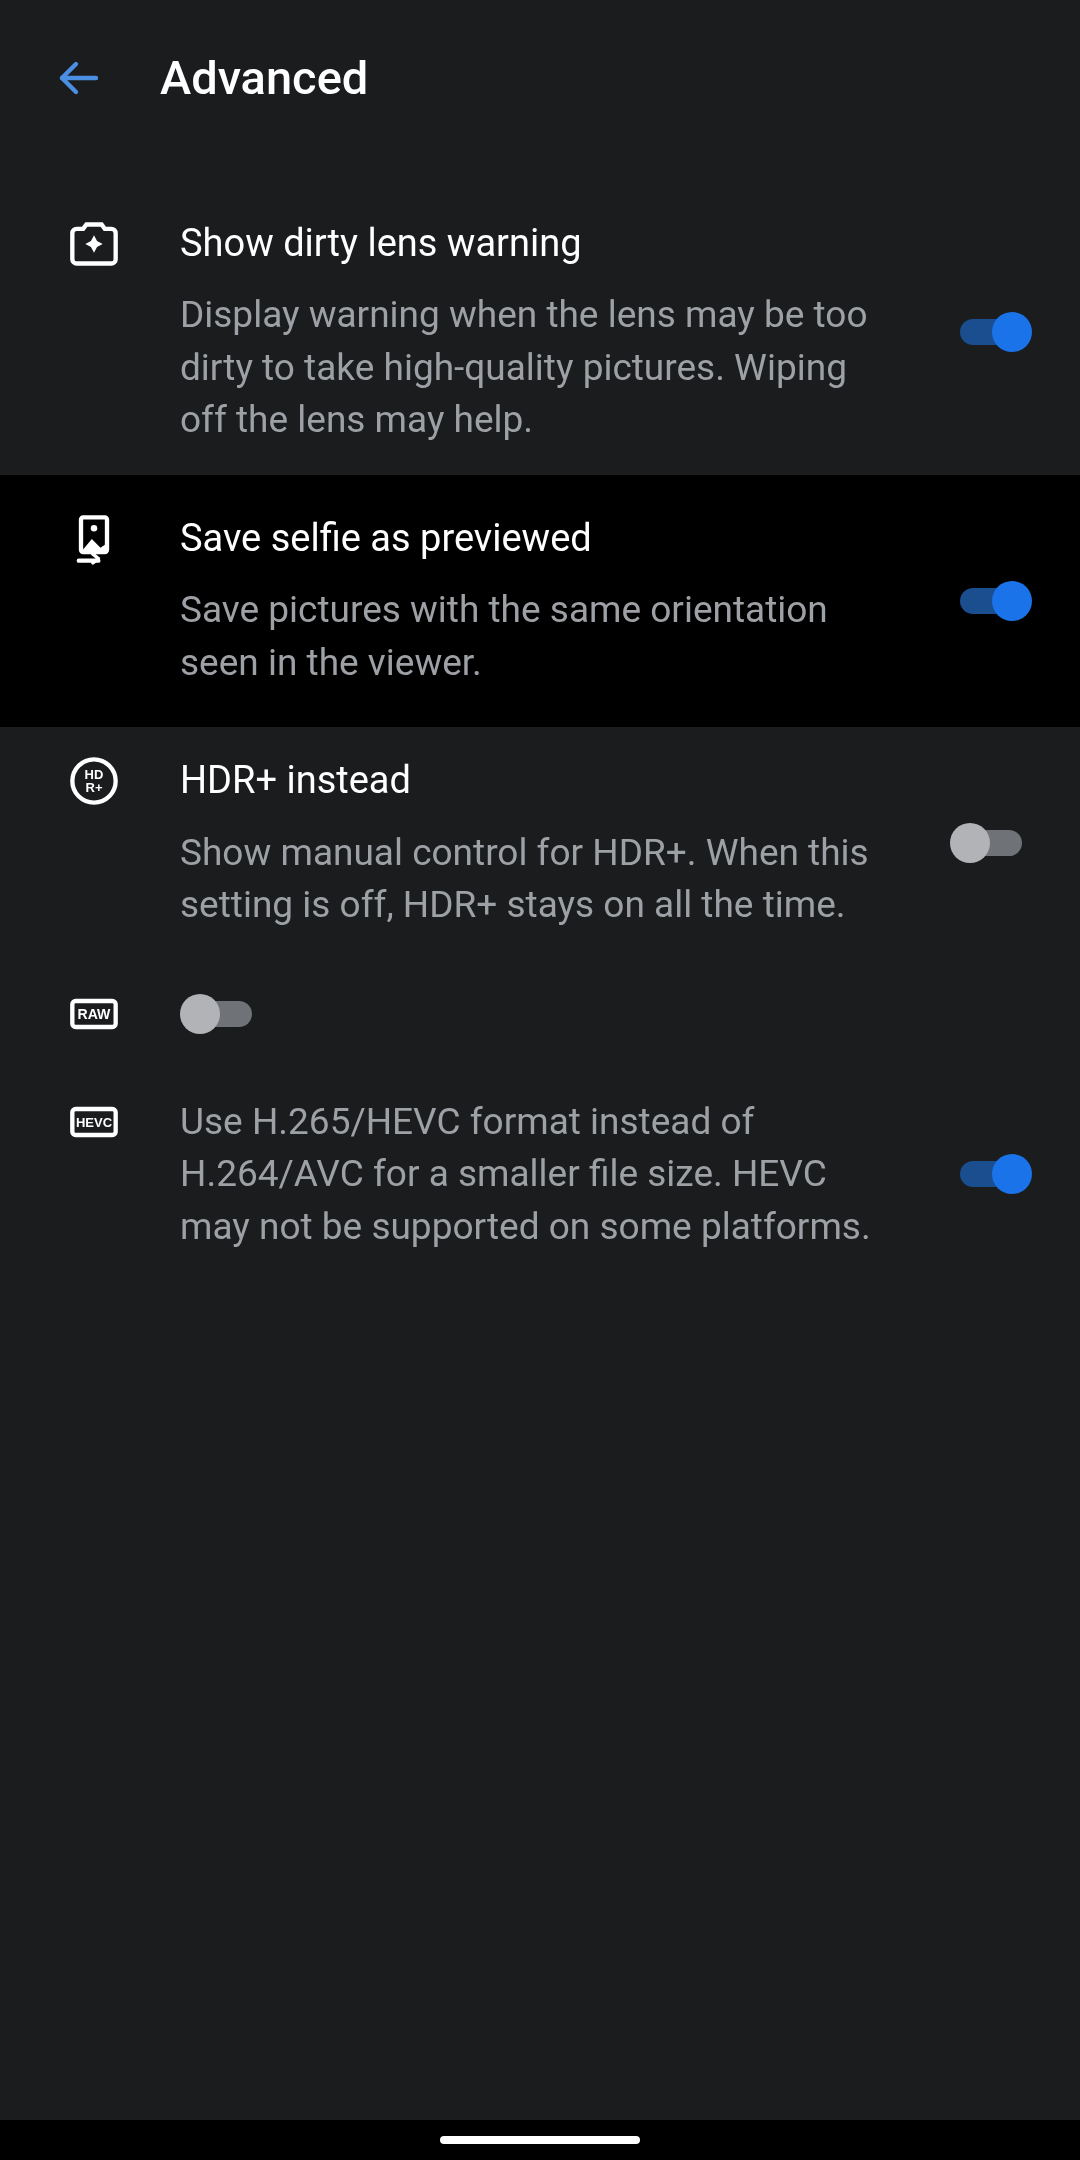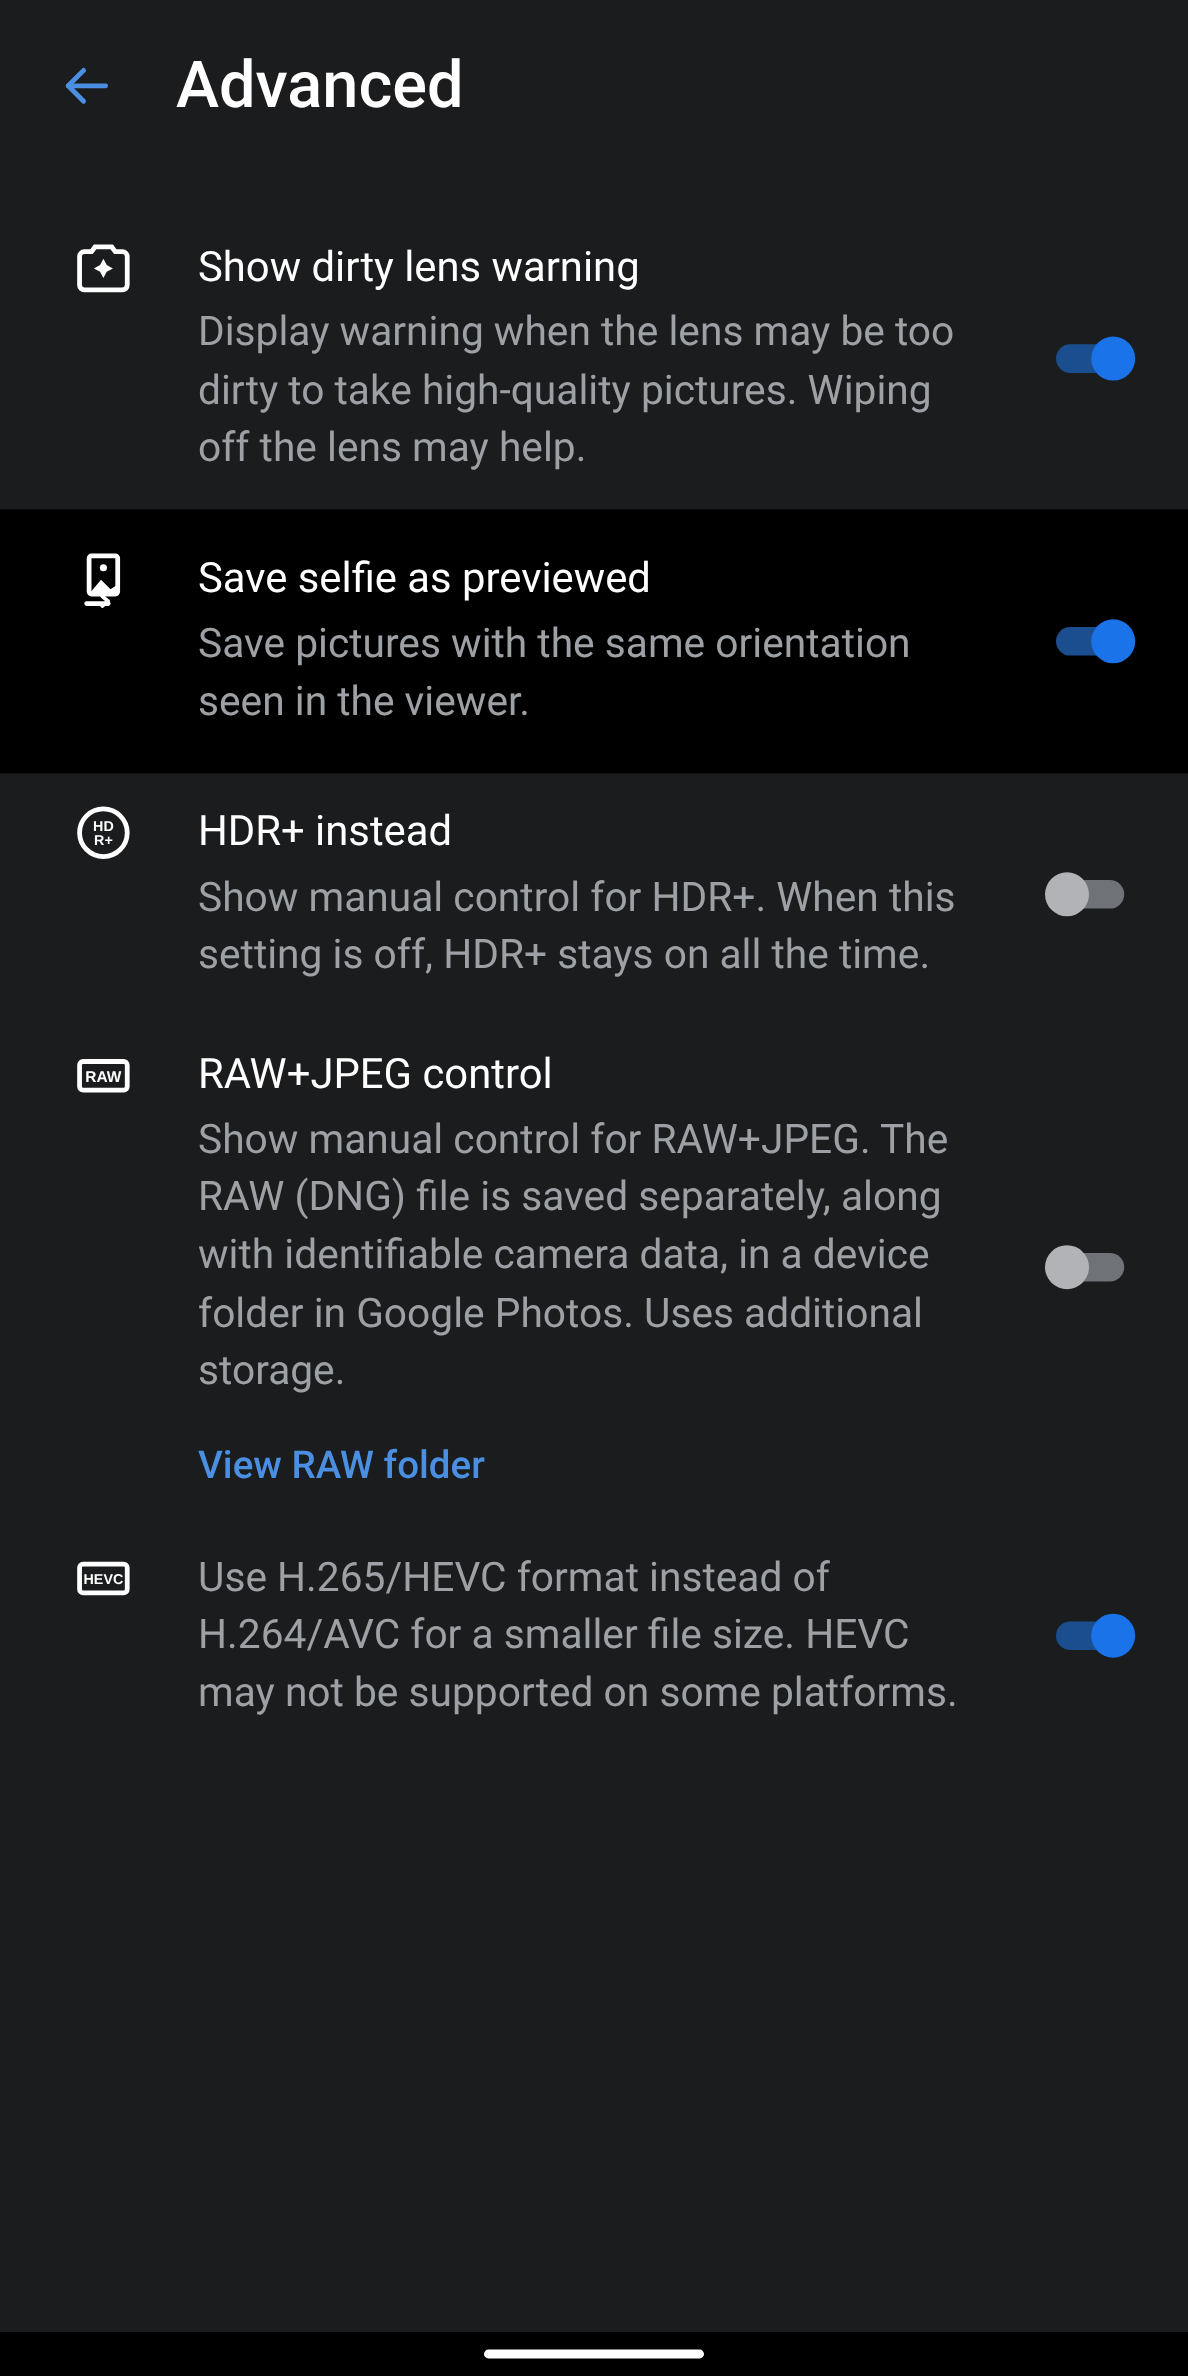--- a/index.html
+++ b/index.html
@@ -29,21 +29,21 @@
       align-items: center;
       justify-content: center;
       cursor: pointer;
     }
     .back-arrow {
       width: 48px;
       height: 48px;
     }
     .header-title {
       color: #ffffff;
-      font-size: 59px;
+      font-size: 47px;
       font-weight: 500;
       text-align: center;
     }
     .settings-list {
       padding-top: 35px;
     }
     .setting-item {
       display: flex;
       padding: 28px 40px 28px 68px;
       align-items: flex-start;
@@ -62,21 +62,21 @@
       padding-top: 0px;
     }
     .icon-holder svg {
       width: 52px;
       height: 52px;
     }
     .setting-content {
       flex: 1;
       display: flex;
       flex-direction: column;
-      gap: 8px;
+      gap: 20px;
       padding-right: 12px;
     }
     .setting-title {
       color: #ffffff;
       font-size: 38px;
       font-weight: 400;
       line-height: 1.35;
     }
     .setting-description {
       color: #9da0a4;
@@ -232,25 +232,20 @@
     </div>
   </div>
 
   <div class="setting-item">
     <div class="icon-holder">
       <svg viewBox="0 0 24 24">
         <rect x="2" y="6" width="20" height="12" rx="1.5" fill="none" stroke="#ffffff" stroke-width="2"></rect>
         <text x="12" y="14.5" text-anchor="middle" class="icon-raw-text" font-size="6.5">RAW</text>
       </svg>
     </div>
-    <div class="setting-content">
-      <div class="setting-title">RAW+JPEG control</div>
-      <div class="setting-description">Show manual control for RAW+JPEG. The RAW (DNG) file is saved separately, along with identifiable camera data, in a device folder in Google Photos. Uses additional storage.</div>
-      <div class="setting-link">View RAW folder</div>
-    </div>
     <div class="toggle-holder">
       <div class="toggle off">
         <div class="toggle-track"></div>
         <div class="toggle-thumb"></div>
       </div>
     </div>
   </div>
 
   <div class="setting-item">
     <div class="icon-holder">

